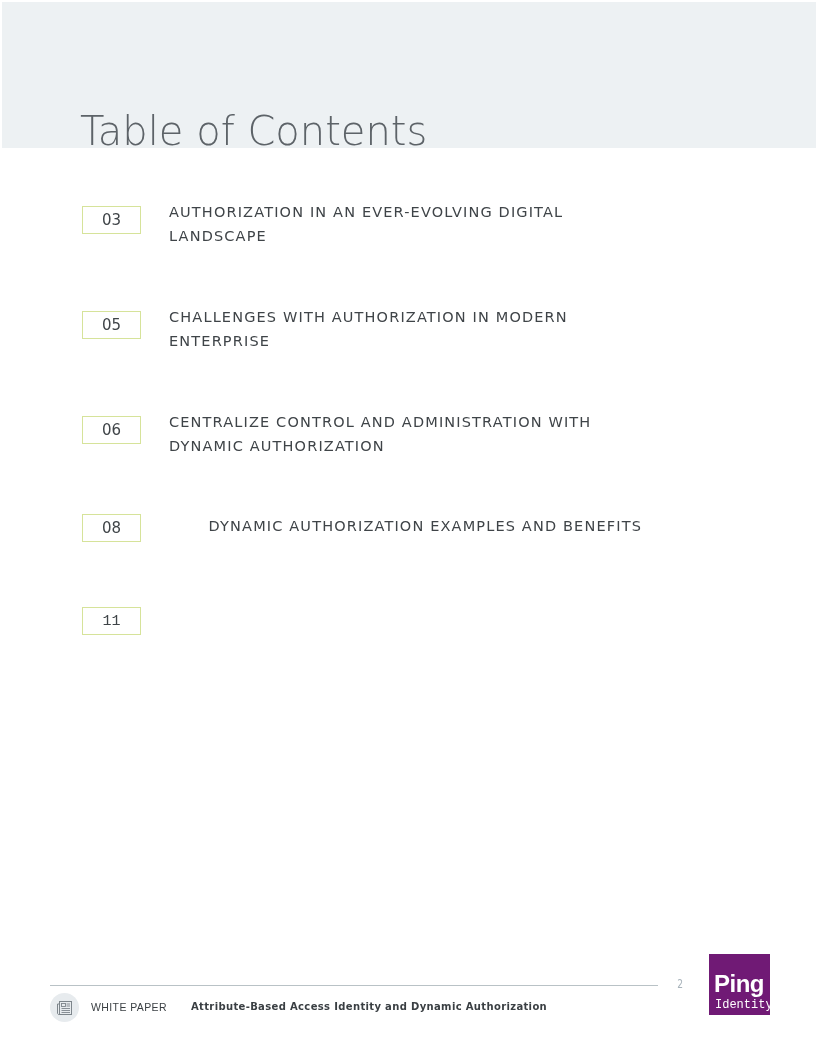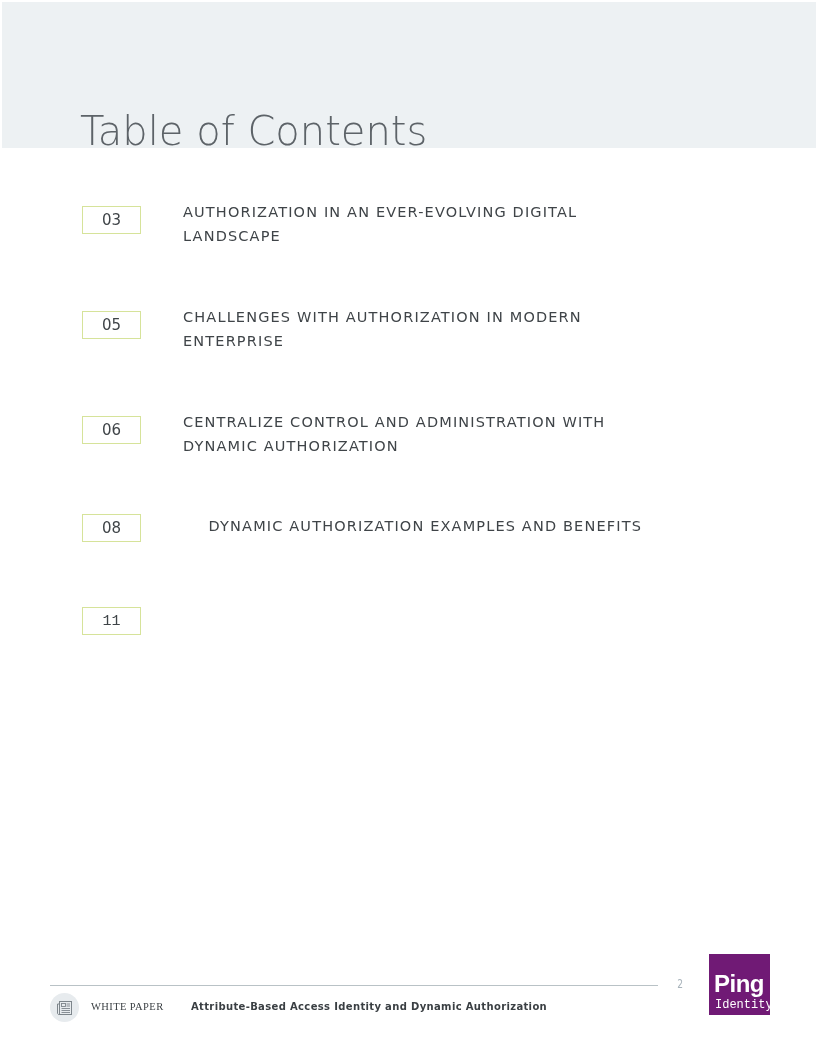--- a/index.html
+++ b/index.html
@@ -27,21 +27,21 @@
     .toc-num {
       width: 59px; height: 28px;
       border: 1.5px solid #d6e39a;
       font-family: "DejaVu Sans", sans-serif;
       font-size: 15px; color: #3f4448;
       display: flex; align-items: center; justify-content: center;
       flex-shrink: 0;
       margin-top: 6px;
     }
     .toc-label {
-      margin-left: 42px;
+      margin-left: 28px;
       font-family: "DejaVu Sans", sans-serif;
       font-size: 14.5px; letter-spacing: 1.15px; line-height: 24px;
       color: #3f4448; text-transform: uppercase;
       width: 500px;
     }
     .toc-item.single .toc-num { margin-top: 0px; }
 
     .footer-rule {
       position: absolute; left: 50px; top: 985px; width: 608px; height: 1px;
       background: #b9c2c6;
@@ -51,21 +51,21 @@
       font-family: "DejaVu Sans", sans-serif;
       font-size: 13px; color: #a8b3bb; transform: scaleX(0.7);
     }
     .footer-icon {
       position: absolute; left: 50px; top: 993px; width: 29px; height: 29px;
       border-radius: 50%; background: #e7ebee;
       display: flex; align-items: center; justify-content: center;
     }
     .footer-label {
       position: absolute; left: 91px; top: 1001px;
-      font-family: Liberation Serif, serif; font-size: 10.5px;
+      font-family: Liberation Sans, sans-serif; font-size: 10.5px;
       letter-spacing: 0.4px; color: #3a3f43; text-align: center;
     }
     .footer-doc-title {
       position: absolute; left: 191px; top: 1001px;
       font-family: "DejaVu Sans", sans-serif; font-size: 10px; font-weight: bold;
       letter-spacing: 0.35px; color: #3a3f43;
     }
     .logo-box {
       position: absolute; left: 709px; top: 954px; width: 61px; height: 61px;
       background: #701a75;

